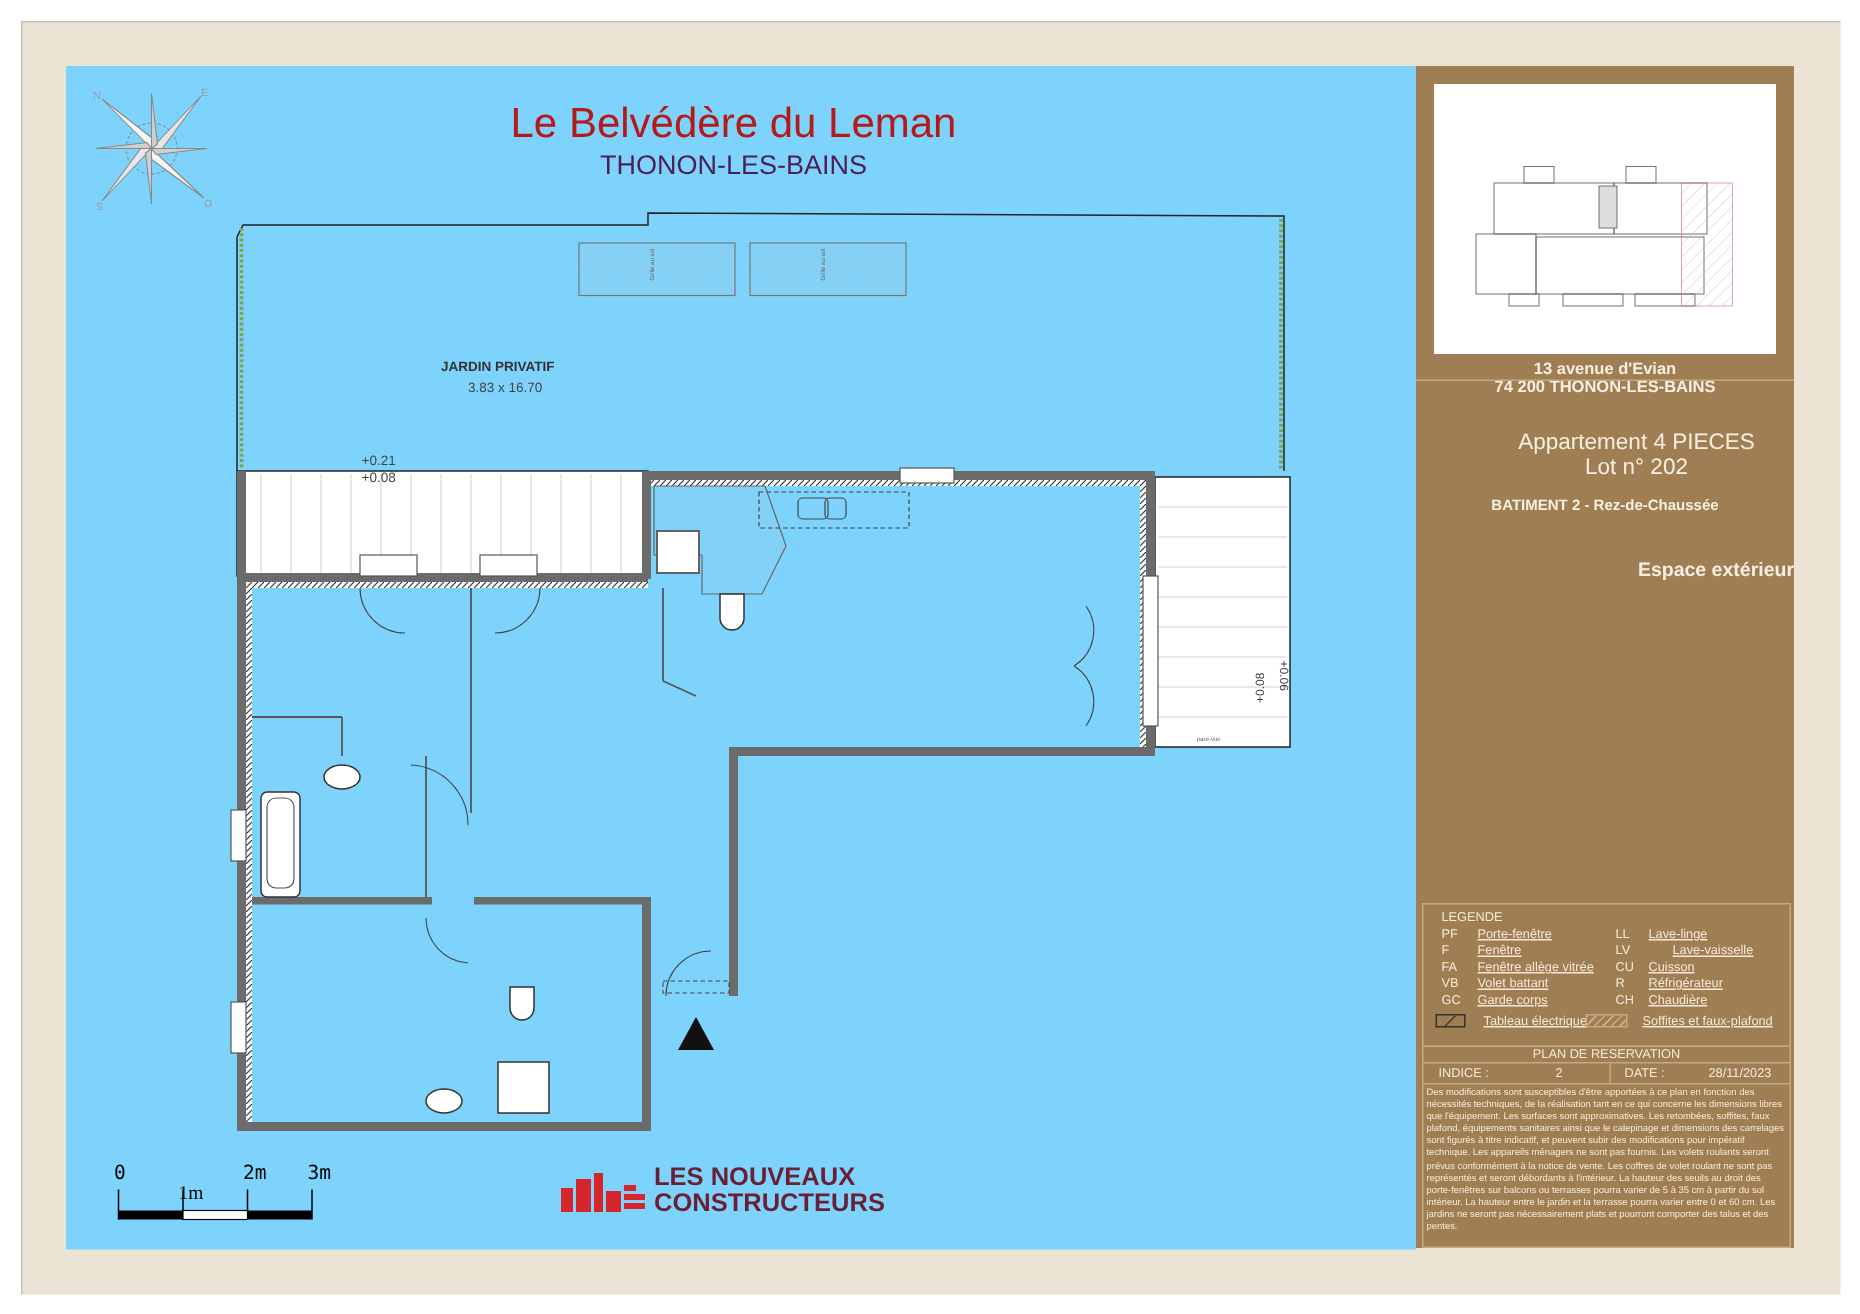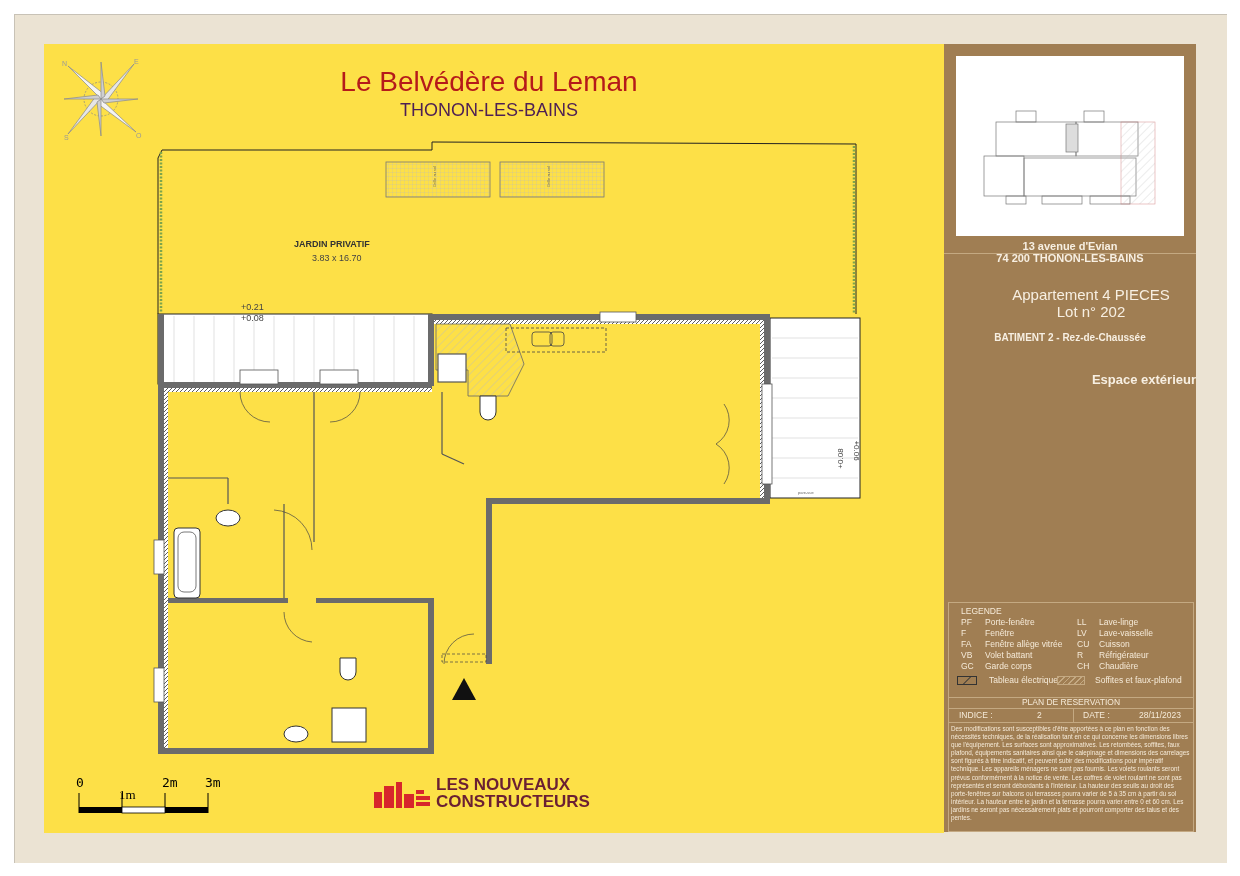--- a/index.html
+++ b/index.html
@@ -1,28 +1,28 @@
 <!DOCTYPE html>
 <html><head>
 <meta charset="utf-8">
 <style>
   html, body { margin: 0; padding: 0; }
   body { width: 1240px; height: 876px; background: #ffffff; position: relative; overflow: hidden; font-family: "Liberation Sans", sans-serif; }
   .frame { position: absolute; left: 14px; top: 14px; width: 1212px; height: 848px; background: #ebe3d3; border-top: 1px solid #c8c2b6; border-left: 1px solid #c8c2b6; }
-  .sheet { position: absolute; left: 44px; top: 44px; width: 900px; height: 789px; background: #fde047; }
+  .sheet { position: absolute; left: 44px; top: 44px; width: 900px; height: 789px; background: #7dd3fc; }
   .panel { position: absolute; left: 944px; top: 44px; width: 252px; height: 788px; background: #a07e53; }
   .thumb { position: absolute; left: 12px; top: 12px; width: 228px; height: 180px; background: #ffffff; }
   .addr { position: absolute; left: 0; top: 196px; width: 252px; text-align: center; color: #f7efe2; font-weight: bold; font-size: 11px; line-height: 12px; }
   .addr-line { height: 1px; background: #c4a982; position: absolute; left: 0; width: 252px; top: 209px; }
   .apt { position: absolute; left: 0; top: 242px; width: 252px; text-align: center; color: #f7efe2; font-size: 15px; line-height: 17px; margin-left: 21px; }
   .bat { position: absolute; left: 0; top: 288px; width: 252px; text-align: center; color: #f7efe2; font-weight: bold; font-size: 10px; }
   .ext { position: absolute; left: 0; top: 328px; width: 252px; text-align: right; color: #f7efe2; font-weight: bold; font-size: 13px; }
   .legend { position: absolute; left: 4px; top: 558px; width: 244px; height: 94px; border: 1px solid #c4a982; color: #f5ead8; font-size: 8.5px; }
   .legend .title { position: absolute; left: 12px; top: 3px; }
-  .legend .row { position: absolute; height: 11px; line-height: 11px; }
+  .legend .row { position: absolute; height: 11px; line-height: 11px; text-decoration: underline; }
   .plan-title { position: absolute; left: 4px; top: 652px; width: 244px; height: 12px; border: 1px solid #c4a982; border-top: none; text-align: center; color: #f5ead8; font-size: 8.5px; line-height: 12px; }
   .indice-row { position: absolute; left: 4px; top: 665px; width: 244px; height: 13px; border: 1px solid #c4a982; border-top: none; color: #f5ead8; font-size: 8.5px; line-height: 13px; }
   .disclaimer { position: absolute; left: 4px; top: 679px; width: 240px; padding: 2px; border: 1px solid #c4a982; border-top: none; color: #f5ead8; font-size: 6.3px; line-height: 8.1px; height: 104px; overflow: hidden; }
   .t-main { position: absolute; left: 290px; top: 22px; width: 310px; text-align: center; color: #b51a1a; font-size: 28px; }
   .t-sub { position: absolute; left: 290px; top: 56px; width: 310px; text-align: center; color: #4d1f54; font-size: 18px; }
   .scale { position: absolute; left: 78px; top: 775px; }
 </style>
 </head>
 <body>
 
@@ -252,21 +252,21 @@
   <div class="ext">Espace extérieur</div>
 
   <div class="legend">
     <div class="title">LEGENDE</div>
     <div class="row" style="left:12px;top:14px"><span style="display:inline-block;width:24px">PF</span><span>Porte-fenêtre</span></div>
     <div class="row" style="left:12px;top:25px"><span style="display:inline-block;width:24px">F</span><span>Fenêtre</span></div>
     <div class="row" style="left:12px;top:36px"><span style="display:inline-block;width:24px">FA</span><span>Fenêtre allège vitrée</span></div>
     <div class="row" style="left:12px;top:47px"><span style="display:inline-block;width:24px">VB</span><span>Volet battant</span></div>
     <div class="row" style="left:12px;top:58px"><span style="display:inline-block;width:24px">GC</span><span>Garde corps</span></div>
     <div class="row" style="left:128px;top:14px"><span style="display:inline-block;width:22px">LL</span><span>Lave-linge</span></div>
-    <div class="row" style="left:128px;top:25px"><span style="display:inline-block;width:22px">LV</span><span>Lave-vaisselle</span></div>
+    <div class="row" style="left:128px;top:25px"><span style="display:inline-block;width:38px">LV</span><span>Lave-vaisselle</span></div>
     <div class="row" style="left:128px;top:36px"><span style="display:inline-block;width:22px">CU</span><span>Cuisson</span></div>
     <div class="row" style="left:128px;top:47px"><span style="display:inline-block;width:22px">R</span><span>Réfrigérateur</span></div>
     <div class="row" style="left:128px;top:58px"><span style="display:inline-block;width:22px">CH</span><span>Chaudière</span></div>
     <div class="row" style="left:8px;top:72px">
       <span style="display:inline-block;width:18px;height:7px;border:1px solid #333;vertical-align:middle;margin-right:12px;background:linear-gradient(135deg,transparent 45%,#333 50%,transparent 55%)"></span><span>Tableau électrique</span>
     </div>
     <div class="row" style="left:108px;top:72px">
       <span style="display:inline-block;width:26px;height:7px;border:1px solid #c4a982;vertical-align:middle;margin-right:10px;background:repeating-linear-gradient(135deg,#c4a982 0 1px,transparent 1px 4px)"></span><span>Soffites et faux-plafond</span>
     </div>
   </div>

